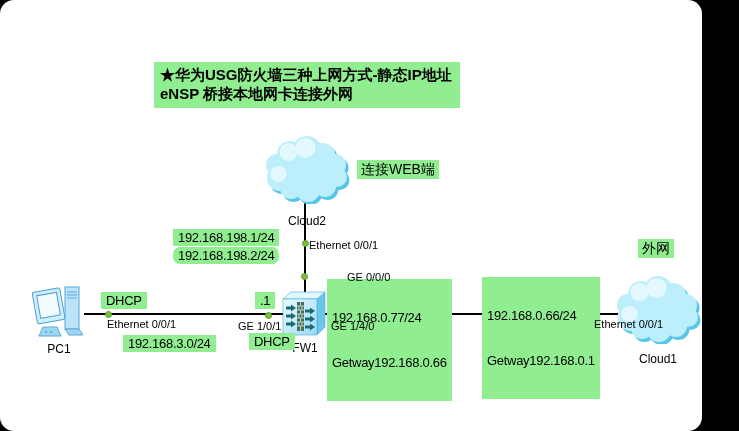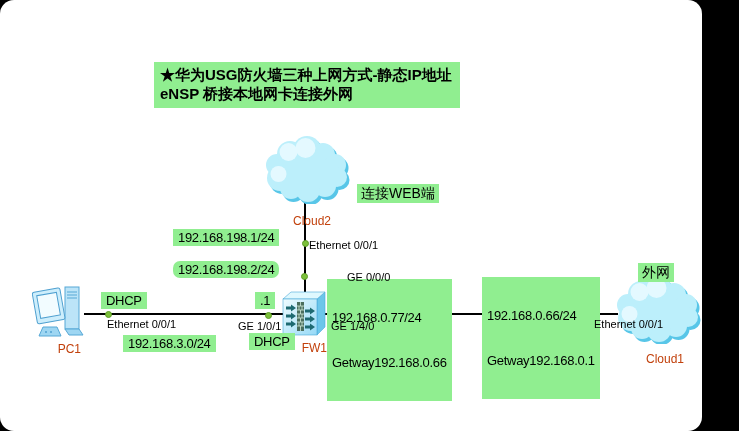--- a/index.html
+++ b/index.html
@@ -14,27 +14,27 @@
     white-space:nowrap;
   }
   .title-box .line2{}
   .glabel{
     position:absolute;background:#90EE90;color:#000;
     font-family:Liberation Sans, sans-serif;font-size:13px;line-height:15px;
     padding:1px 5px;white-space:pre;letter-spacing:-0.3px;
   }
   .glabel.cjk{
     font-family:"Liberation Sans",sans-serif;font-size:14px;line-height:17px;
-    letter-spacing:0;padding:1px 4px;margin-top:24px;
+    letter-spacing:0;padding:1px 4px;
   }
   .plabel{
     position:absolute;font-size:11px;line-height:12px;color:#000;white-space:nowrap;
   }
   .dlabel{
-    position:absolute;font-size:12px;color:#c2410c;text-align:right;white-space:nowrap;
+    position:absolute;font-size:12px;color:#000000;text-align:center;white-space:nowrap;
   }
   .link{position:absolute;background:#000;}
   .dot{
     position:absolute;width:7px;height:7px;border-radius:50%;
     background:#7CC03A;border:1px solid #5d9c27;box-sizing:border-box;
   }
   .dev{position:absolute;}
 </style>
 </head>
 <body>
@@ -192,21 +192,21 @@
         </g>
       </g>
     </svg>
   </div>
   <div class="dlabel" style="left:283px;top:341px;width:44px;">FW1</div>
 
   <div class="glabel cjk" style="left:357px;top:160px;">连接WEB端</div>
   <div class="glabel cjk" style="left:638px;top:239px;text-align:center;">外网</div>
 
   <div class="glabel" style="left:173px;top:229px;">192.168.198.1/24</div>
-  <div class="glabel" style="left:173px;top:261px;border-radius:7px;">192.168.198.2/24</div>
+  <div class="glabel" style="left:173px;top:247px;border-radius:7px;">192.168.198.2/24</div>
   <div class="glabel" style="left:123px;top:335px;">192.168.3.0/24</div>
   <div class="glabel" style="left:101px;top:292px;">DHCP</div>
   <div class="glabel" style="left:255px;top:292px;">.1</div>
   <div class="glabel" style="left:249px;top:333px;">DHCP</div>
 
   <div class="glabel" style="left:327px;top:279px;">
     <div>192.168.0.77/24</div>
     <div>Getway192.168.0.66</div>
   </div>
 

